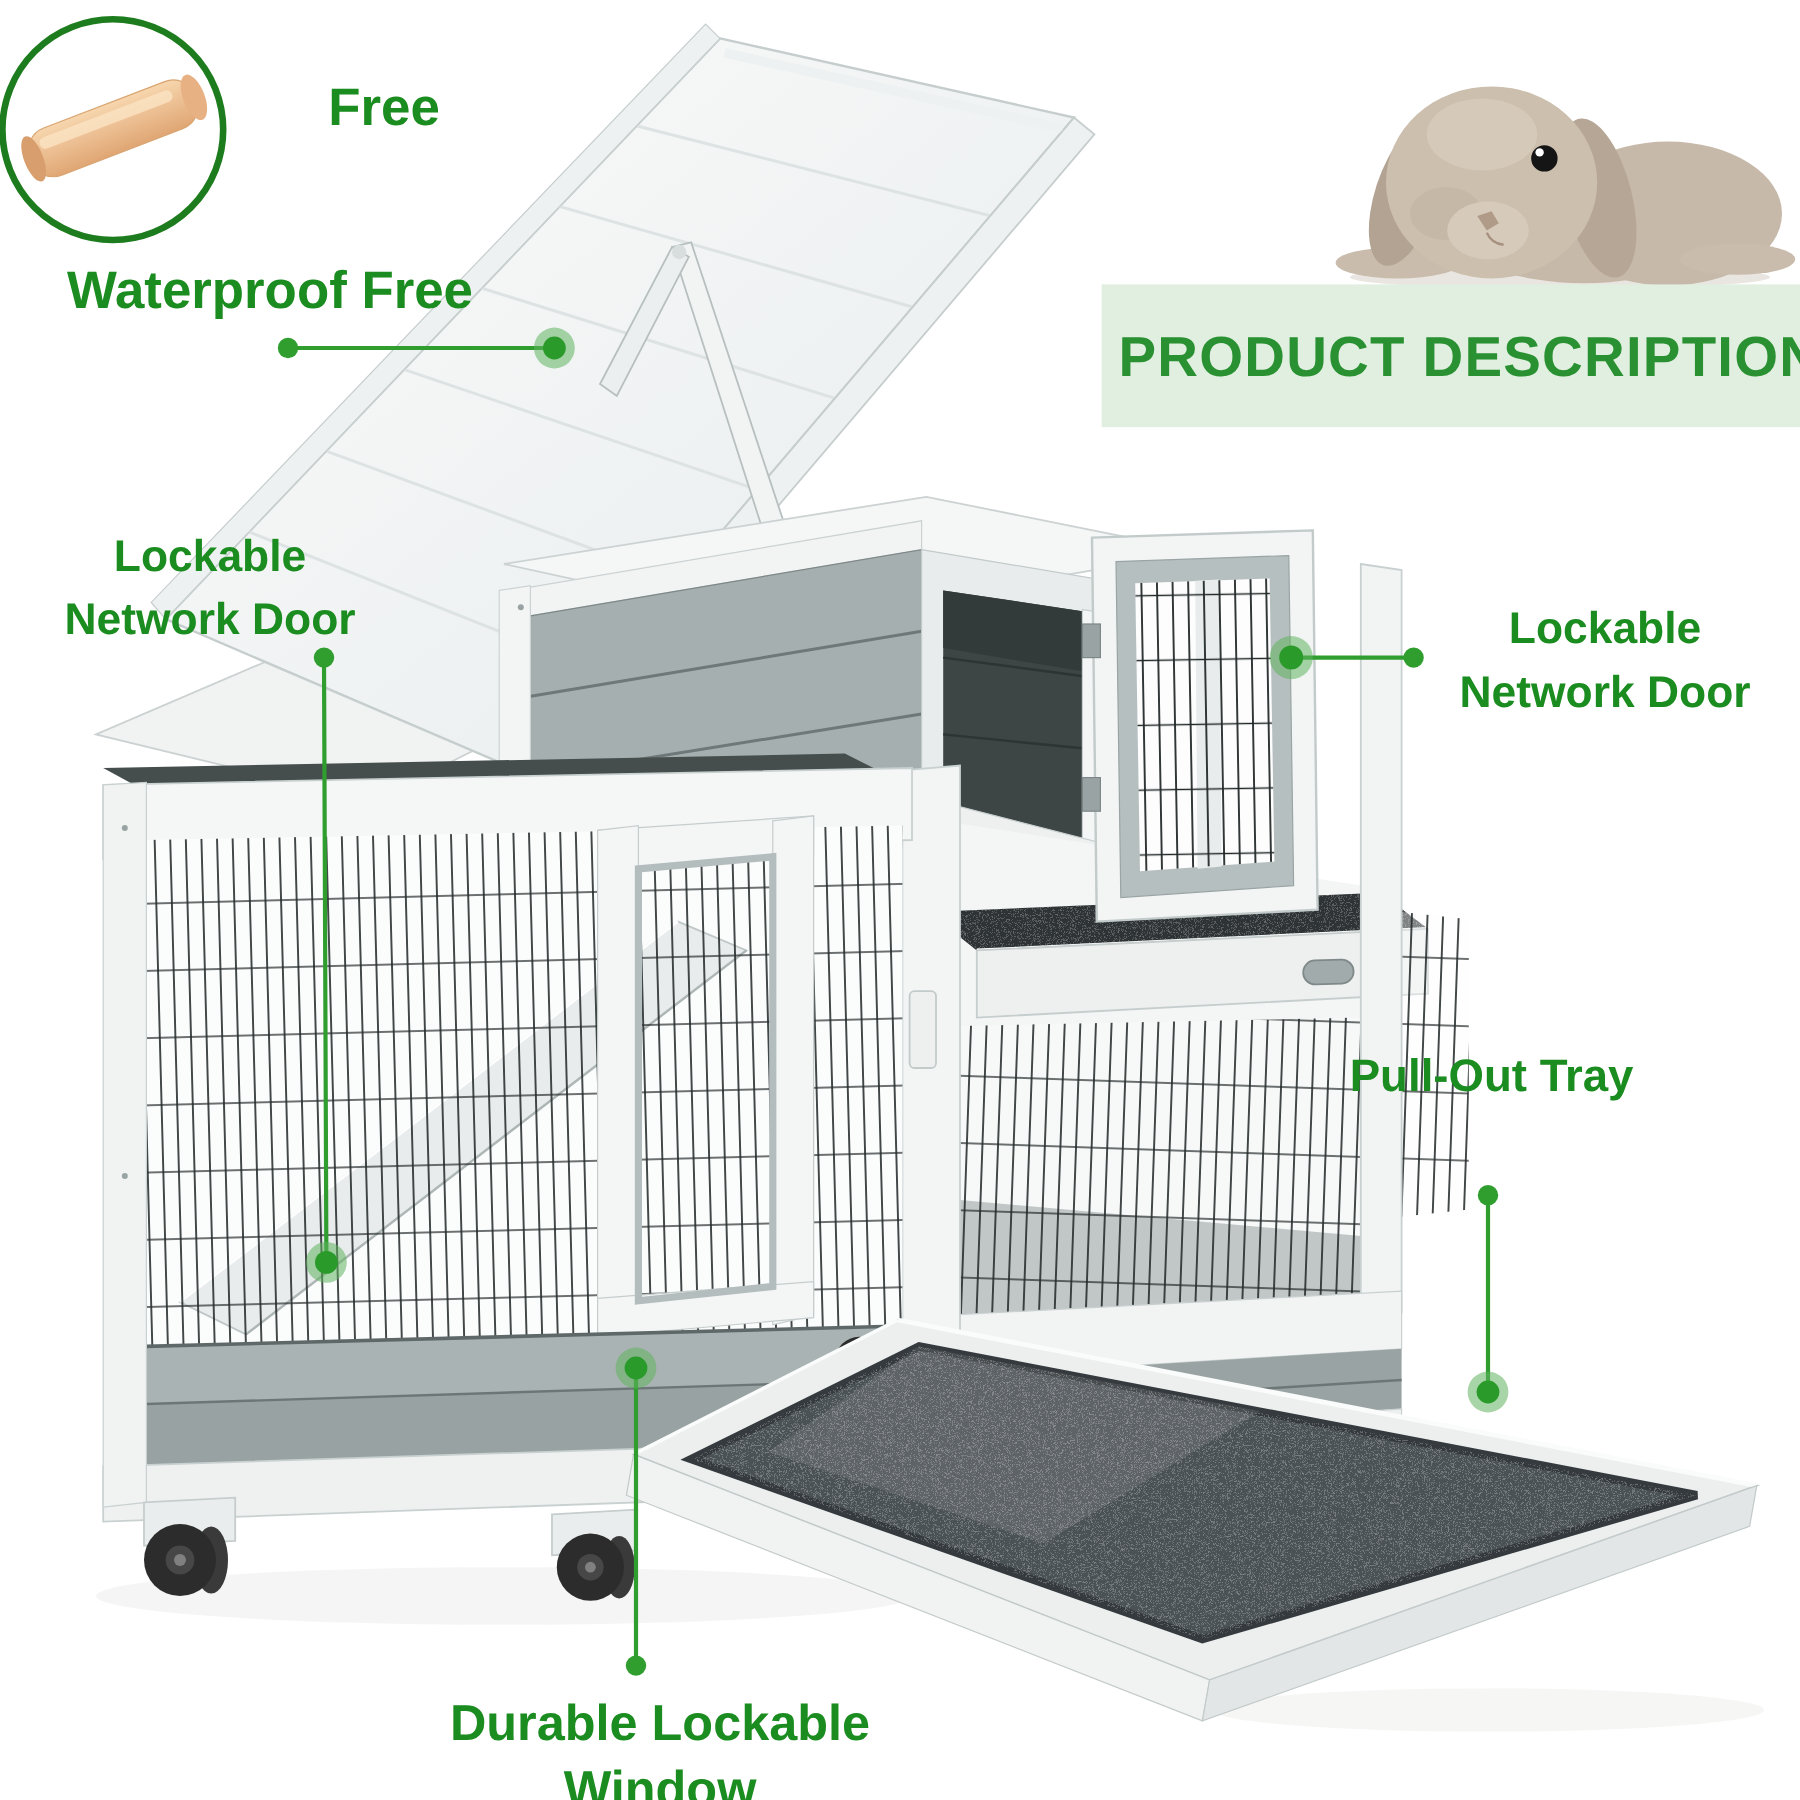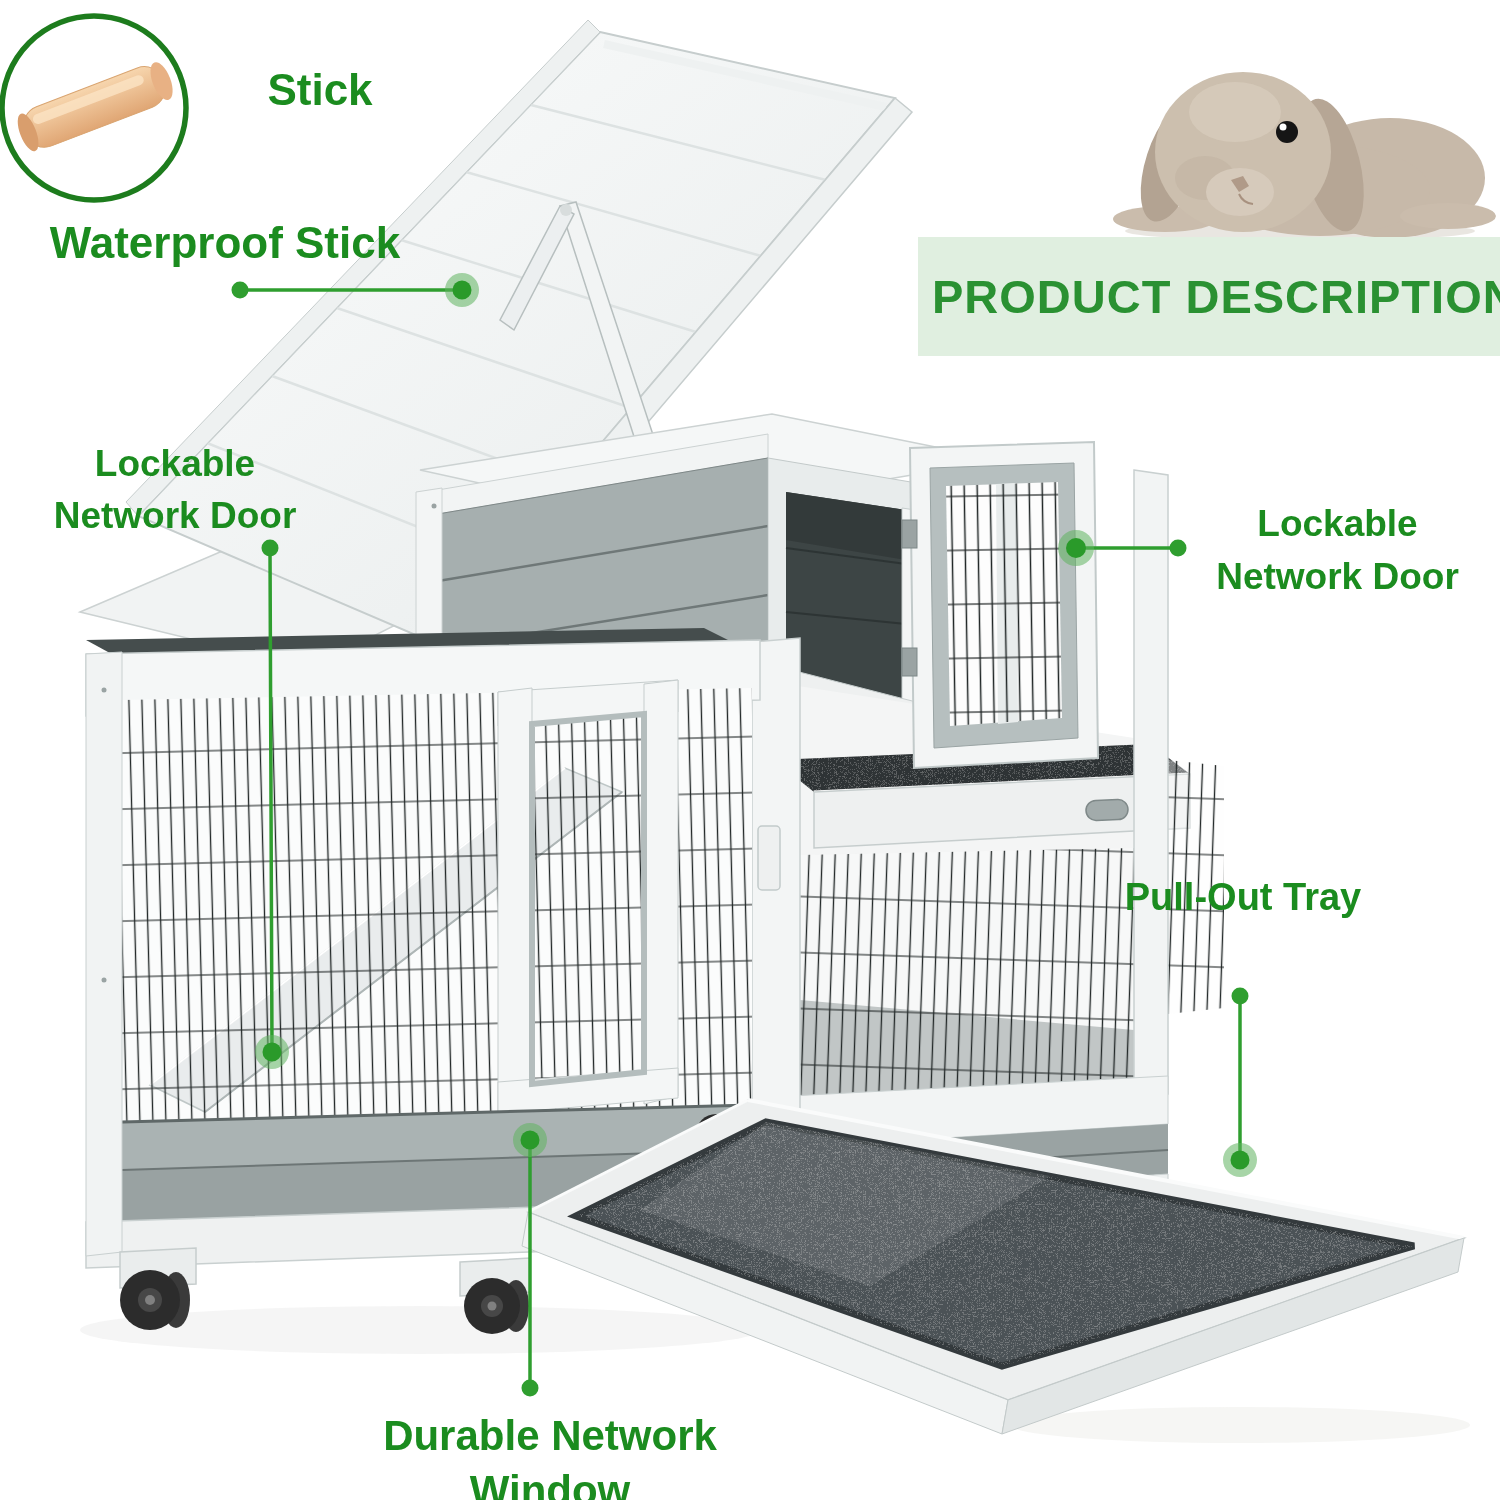--- a/index.html
+++ b/index.html
@@ -259,39 +259,39 @@
       <circle cx="1287" cy="132" r="11" fill="#151515"></circle>
       <circle cx="1283" cy="127" r="3.5" fill="#ffffff"></circle>
     </g>
   </svg>
 
   <div class="banner">
     <span class="banner-text">PRODUCT DESCRIPTION</span>
   </div>
 
   <div class="label lbl-free">
-    <span class="ln">Stick</span>
+    <span class="ln">Free</span>
   </div>
 
   <div class="label lbl-roof">
-    <span class="ln">Waterproof Stick</span>
+    <span class="ln">Waterproof Free</span>
   </div>
 
   <div class="label lbl-lock-left">
     <span class="ln">Lockable</span>
     <span class="ln">Network Door</span>
   </div>
 
   <div class="label lbl-lock-right">
     <span class="ln">Lockable</span>
     <span class="ln">Network Door</span>
   </div>
 
   <div class="label lbl-tray">
     <span class="ln">Pull-Out Tray</span>
   </div>
 
   <div class="label lbl-window">
-    <span class="ln">Durable Network</span>
+    <span class="ln">Durable Lockable</span>
     <span class="ln">Window</span>
   </div>
 
 </div>
 
 </body></html>

